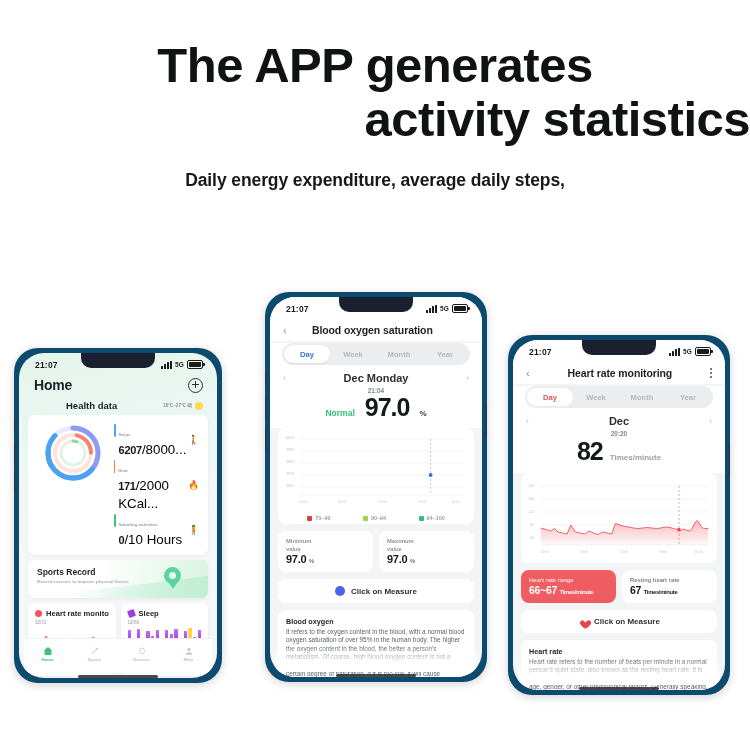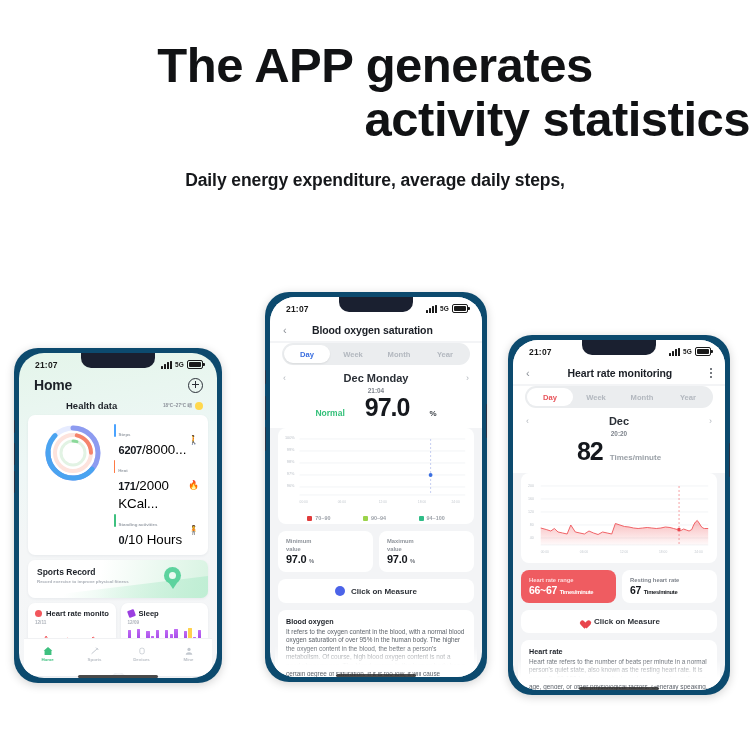--- a/index.html
+++ b/index.html
@@ -115,21 +115,21 @@
   .navbar .nt{font-size:10.5px;font-weight:600;color:#1b1f26;letter-spacing:-.1px;}
   .navbar .dots{display:flex;flex-direction:column;gap:1.6px;align-items:center;}
   .navbar .dots i{width:2px;height:2px;border-radius:50%;background:#4a4f57;}
   .segwrap{margin:2px 12px 0;background:#ebedef;border-radius:11px;padding:2px;display:flex;}
   .seg{flex:1;text-align:center;font-size:7.6px;font-weight:700;color:#b3b8bf;padding:4.5px 0;border-radius:10px;}
   .seg.on{background:#fff;box-shadow:0 1px 2px rgba(0,0,0,.08);}
   .datenav{display:flex;align-items:center;justify-content:space-between;padding:7px 13px 0;}
   .datenav .ar{font-size:9px;color:#b2b7be;}
   .datenav .dt{font-size:11px;font-weight:700;color:#2a2f36;}
   .timestamp{text-align:center;font-size:6.4px;color:#7d838b;font-weight:600;padding-top:3px;}
-  .bigread{display:flex;align-items:baseline;justify-content:center;gap:20px;padding:1px 0 2px;}
+  .bigread{display:flex;align-items:baseline;justify-content:center;gap:10px;padding:1px 0 2px;}
   .bigread .tag{font-size:8.5px;font-weight:700;color:#34c07a;}
   .bigread .num{font-size:25px;font-weight:700;color:#15181d;letter-spacing:-1px;line-height:25px;}
   .bigread .pc{font-size:8px;font-weight:700;color:#3a3f46;}
   .chartcard{background:#fff;border-radius:8px;margin:0 8px;padding:5px 7px 3px;}
   .legend{display:flex;justify-content:space-around;padding:6px 6px 0;}
   .lg{display:flex;align-items:center;gap:3px;font-size:5.4px;color:#9da2a9;font-weight:600;}
   .lg i{width:5px;height:5px;border-radius:1px;}
   .mmrow{display:flex;gap:6px;margin:7px 8px 0;}
   .mm{flex:1;background:#fff;border-radius:8px;padding:6px 8px 7px;}
   .mm .k{font-size:5.8px;color:#8f949b;font-weight:600;line-height:8px;}

